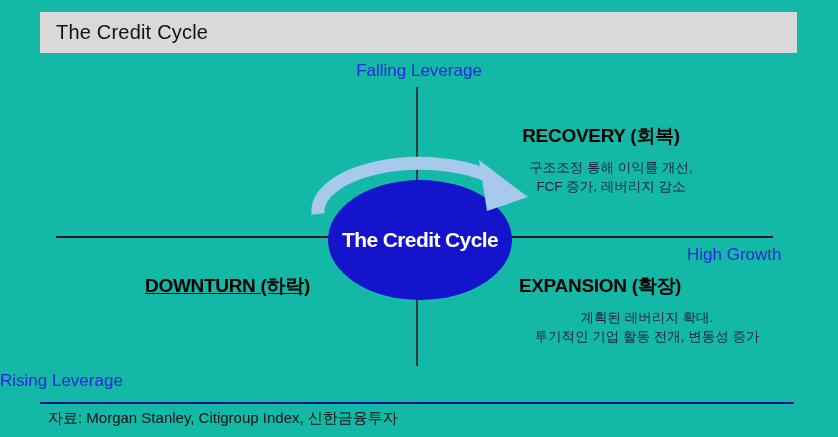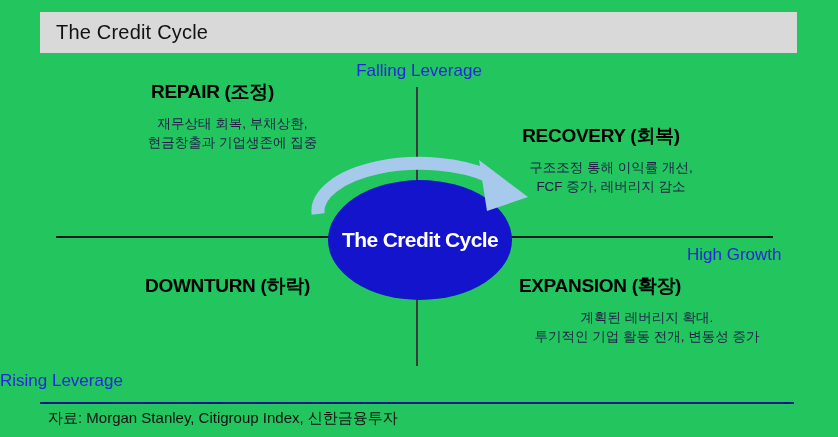--- a/index.html
+++ b/index.html
@@ -10,21 +10,21 @@
     --rule:#15158a;
     --line:#3a3a3a;
     --body-text:#1f1f46;
   }
   *{margin:0;padding:0;box-sizing:border-box;}
   html,body{background:#fff;}
   body{font-family:"Liberation Sans", sans-serif;}
   .page{
     position:relative;
     width:838px;height:437px;
-    background:#22c55e;
+    background:#14b8a6;
     overflow:hidden;
   }
   .title-bar{
     position:absolute;left:40px;top:12px;width:757px;height:41px;
     background:var(--title-bar);
     display:flex;align-items:center;
     padding-left:16px;
   }
   .title-bar .title{
     font-size:20px;color:#111;letter-spacing:0.2px;
@@ -55,21 +55,21 @@
   .q-body{
     margin-top:9px;
     font-size:13.5px;line-height:19px;color:var(--body-text);
     white-space:pre-line;
   }
   #q-repair{left:95px;top:79px;width:275px;}
   #q-repair .q-heading{transform:translateX(-20px);}
   #q-recovery{left:466px;top:79px;width:290px;margin-top:44px;}
   #q-recovery .q-heading{transform:translateX(-10px);}
   #q-downturn{left:95px;top:273px;width:275px;}
-  #q-downturn .q-heading{transform:translateX(-5px);}
+  #q-downturn .q-heading{transform:translateX(-5px);text-decoration:underline;}
   #q-expansion{left:475px;top:273px;width:320px;}
   #q-expansion .q-heading{transform:translateX(-35px);}
   #q-expansion .q-body{transform:translateX(12px);}
   .ellipse{
     position:absolute;left:328px;top:180px;width:184px;height:120px;
     background:var(--ellipse);border-radius:50%;
     display:flex;align-items:center;justify-content:center;
     z-index:3;
   }
   .ellipse .ellipse-label{
@@ -98,25 +98,20 @@
     <span class="title">The Credit Cycle</span>
   </div>
 
   <div class="v-line"></div>
   <div class="h-line"></div>
 
   <div class="axis-label axis-top">Falling Leverage</div>
   <div class="axis-label axis-bottom">Rising Leverage</div>
   <div class="axis-label axis-right">High Growth</div>
 
-  <div class="quadrant" id="q-repair">
-    <div class="q-heading">REPAIR (조정)</div>
-    <div class="q-body">재무상태 회복, 부채상환,
-현금창출과 기업생존에 집중</div>
-  </div>
 
   <div class="quadrant" id="q-recovery">
     <div class="q-heading">RECOVERY (회복)</div>
     <div class="q-body">구조조정 통해 이익률 개선,
 FCF 증가, 레버리지 감소</div>
   </div>
 
   <div class="quadrant" id="q-downturn">
     <div class="q-heading">DOWNTURN (하락)</div>
   </div>

